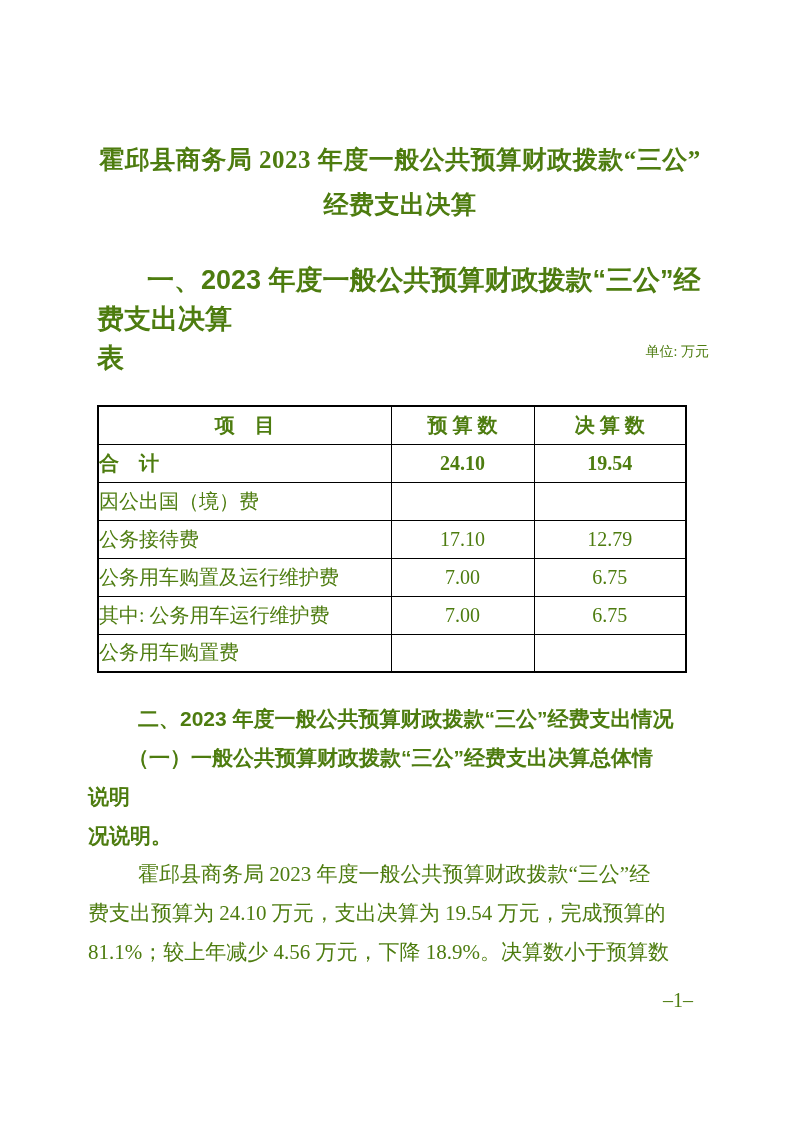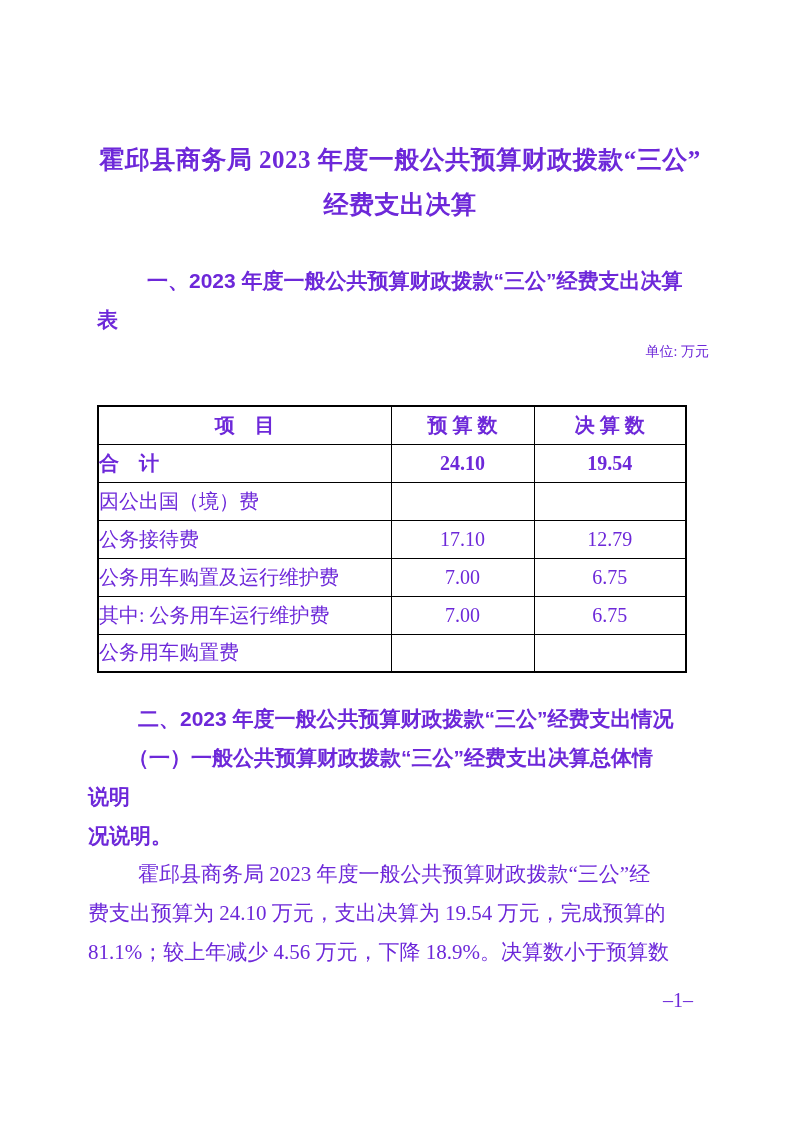--- a/index.html
+++ b/index.html
@@ -1,37 +1,37 @@
 <!DOCTYPE html>
 <html><head>
 <meta charset="utf-8">
 <style>
   * { margin:0; padding:0; box-sizing:border-box; }
   html,body { background:#ffffff; }
   .page {
     position:relative;
     width:793px; height:1122px;
     background:#ffffff;
-    color:#6d28d9;
+    color:#4d7c0f;
     font-family:"Liberation Serif", serif;
     overflow:hidden;
   }
   .doc-title {
     position:absolute; top:137px; left:97px; width:606px;
     text-align:center;
     font-family:"Liberation Serif", serif;
     font-weight:bold;
     font-size:25px; line-height:45px;
     letter-spacing:0.5px;
   }
   .sec1 {
     position:absolute; top:261px; left:97px; width:612px;
     font-family:"Liberation Sans", sans-serif;
     font-weight:bold;
-    font-size:21px; line-height:39px;
+    font-size:27px; line-height:39px;
   }
   .ind2 { text-indent:50px; }
   .indp { text-indent:40px; }
   .unit-line {
     position:absolute; top:336px; left:97px; width:612px;
     text-align:right;
     font-size:14px; line-height:32px;
     font-family:"Liberation Serif", serif;
   }
   table.budget {

